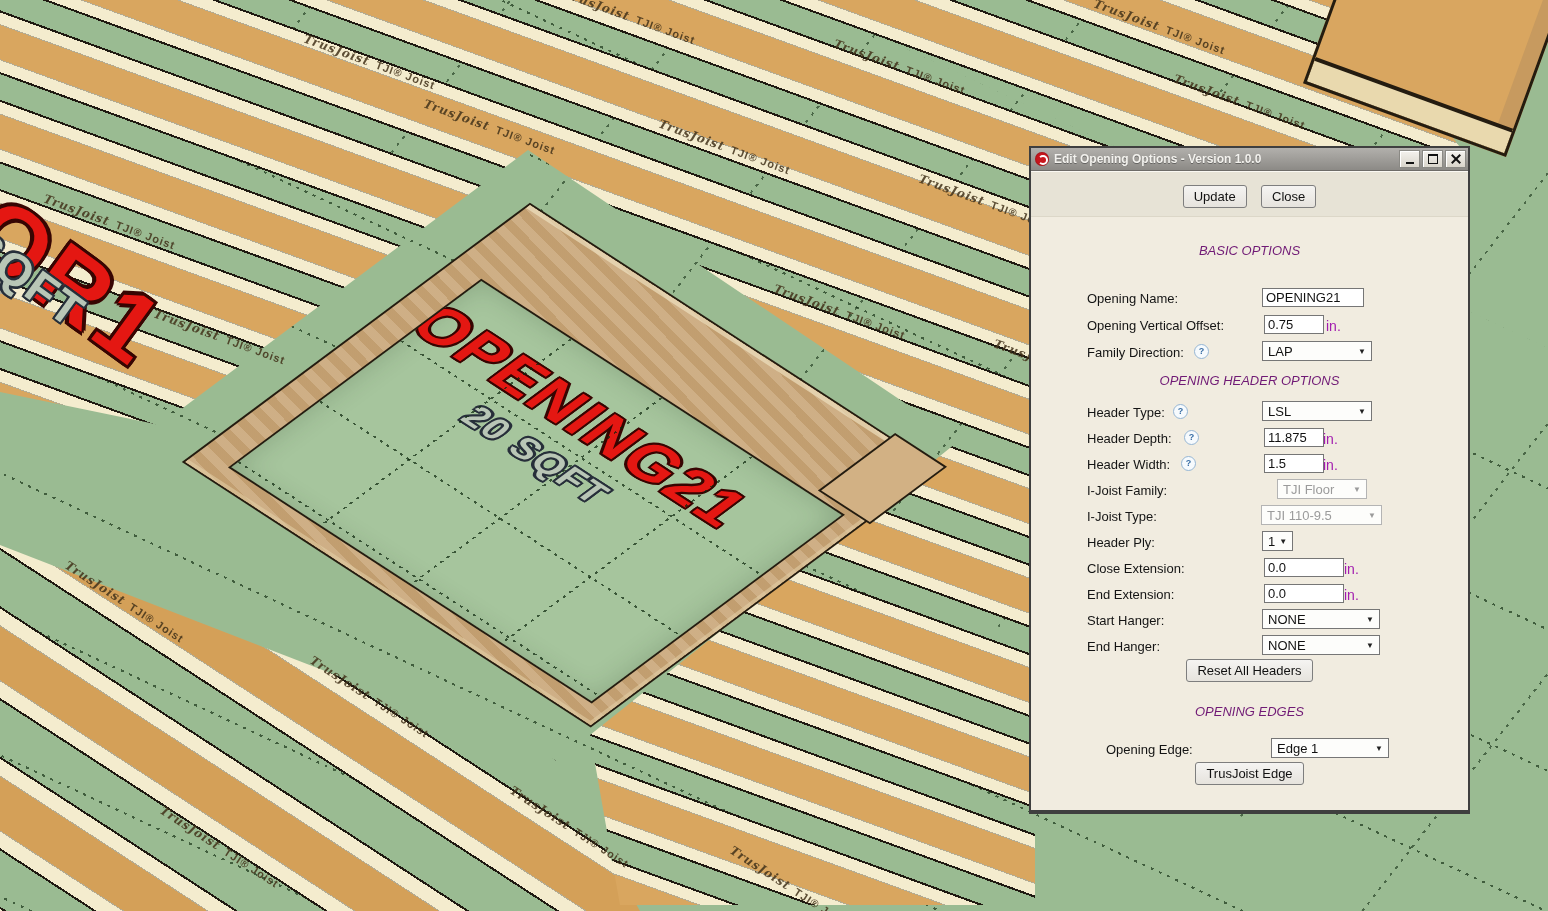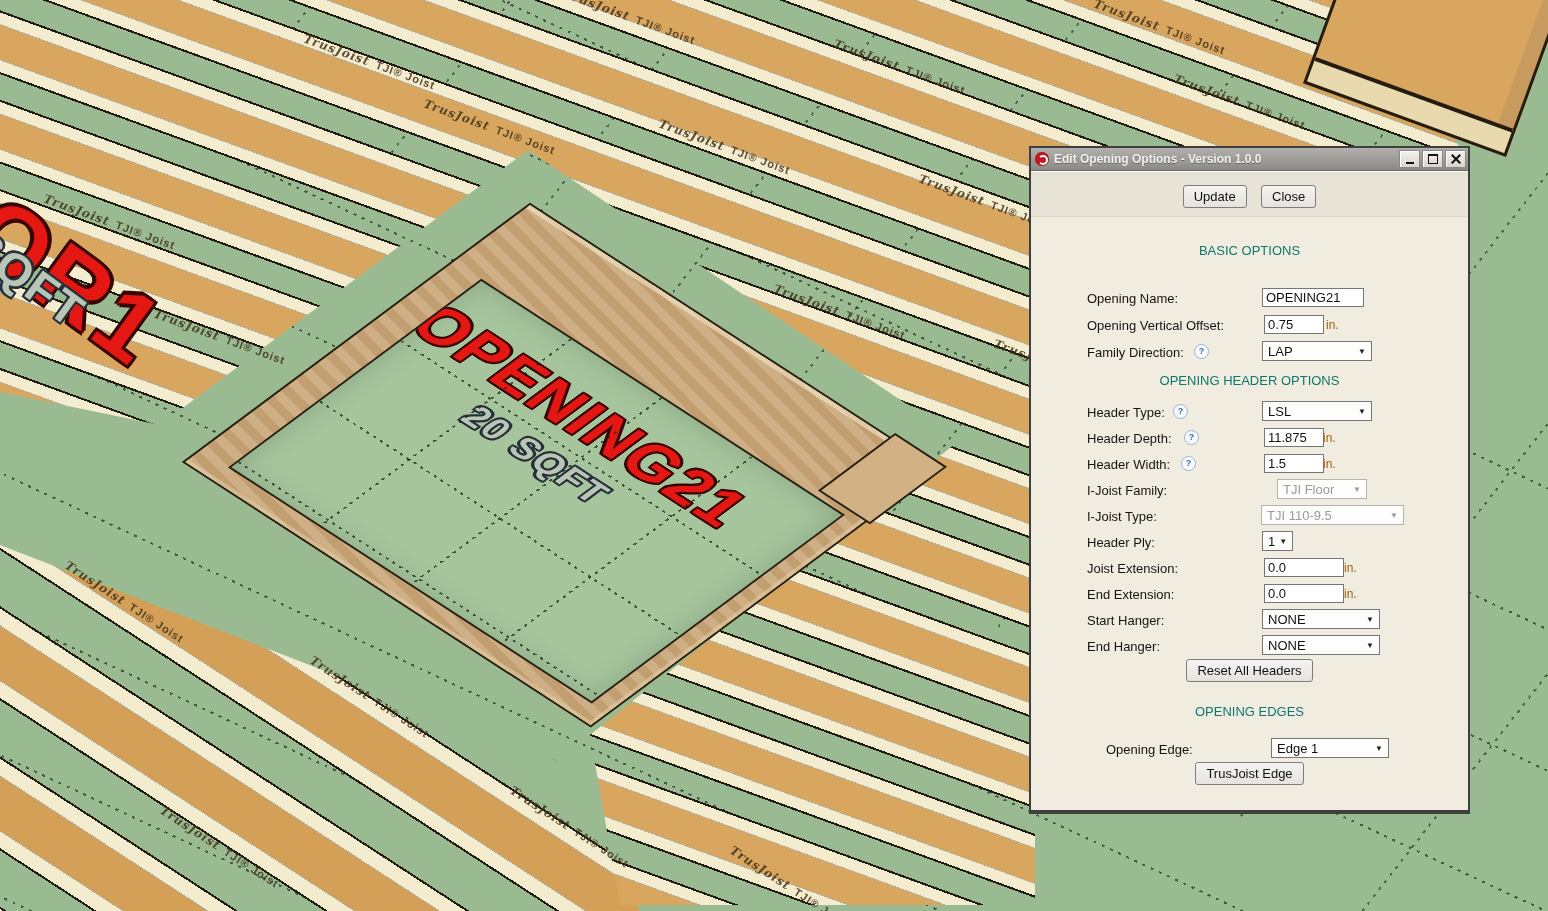--- a/index.html
+++ b/index.html
@@ -102,40 +102,40 @@
   .g-close{width:10px;height:10px;position:relative;}
   .g-close:before,.g-close:after{content:"";position:absolute;left:-1px;top:4px;width:12px;height:2px;background:#111;}
   .g-close:before{transform:rotate(45deg);} .g-close:after{transform:rotate(-45deg);}
 
   #toolbar{height:46px;background:#e7e3d6;border-top:1px solid #fbf9f3;
     border-bottom:1px solid #dcd7c8;text-align:center;padding-top:13px;box-sizing:border-box;}
   .btn{display:inline-block;background:linear-gradient(180deg,#f5f4f2,#e6e3dd);
     border:1px solid #7e7e7e;border-radius:3px;font:13px "Liberation Sans",sans-serif;
     color:#111;padding:3px 10px;margin:0 5px;line-height:15px;}
   #content{position:relative;}
-  .dhead{height:15px;text-align:center;font-size:13px;color:#0f766e;}
+  .dhead{height:15px;text-align:center;font-size:13px;color:#701a75;font-style:italic;}
   #h-basic{margin-top:26px;} #h-header{margin-top:8px;margin-bottom:11px;}
   #h-edges{margin-top:19px;margin-bottom:17px;}
   #rows-basic{margin-top:27px;}
   .drow{position:relative;height:26px;}
   .drow.tall{height:27px;}
   .lbl{position:absolute;left:56px;top:6px;font-size:13px;color:#141414;}
   .lbl2{left:75px;}
   .help{position:absolute;top:5px;width:13px;height:13px;border-radius:50%;
     border:1px solid #96b6d4;background:#f6fafd;color:#3a6ea5;font:bold 9px "Liberation Sans",sans-serif;
     text-align:center;line-height:13px;}
   .txt{position:absolute;top:3px;height:17px;border:1px solid #767676;background:#fff;
     font:13px "Liberation Sans",sans-serif;color:#111;padding:0 3px;box-sizing:content-box;}
   .sel{position:absolute;top:2px;height:20px;border:1px solid #767676;background:#fdfdfb;
     display:inline-flex;align-items:center;justify-content:space-between;
     font:13px "Liberation Sans",sans-serif;color:#111;padding:0 5px;box-sizing:border-box;}
   .sel .arr{font-size:8px;color:#222;margin-left:4px;}
   .sel.dis{color:#9b9b9b;border-color:#b4b4b4;}
   .sel.dis .arr{color:#9b9b9b;}
-  .unit{position:absolute;top:6px;font-size:12px;color:#a16207;}
+  .unit{position:absolute;top:6px;font-size:14px;color:#a21caf;}
   .btnrow{text-align:center;}
 </style>
 </head>
 <body>
 
 <div id="scene">
   <div class="gridlayer grid-a"></div>
   <div class="gridlayer grid-b"></div>
 
   <div class="field" id="field-bottom">
@@ -250,34 +250,34 @@
     </div>
     <div class="drow">
       <span class="lbl">I-Joist Family:</span>
       <span class="sel dis" style="left:246px;width:90px">
         <span>TJI Floor</span>
         <span class="arr">▼</span>
       </span>
     </div>
     <div class="drow">
       <span class="lbl">I-Joist Type:</span>
-      <span class="sel dis" style="left:230px;width:143px">
+      <span class="sel dis" style="left:230px;width:121px">
         <span>TJI 110-9.5</span>
         <span class="arr">▼</span>
       </span>
     </div>
     <div class="drow">
       <span class="lbl">Header Ply:</span>
       <span class="sel" style="left:231px;width:31px">
         <span>1</span>
         <span class="arr">▼</span>
       </span>
     </div>
     <div class="drow">
-      <span class="lbl">Joist Extension:</span>
+      <span class="lbl">Close Extension:</span>
       <input class="txt" style="left: 233px; width: 72px;" value="0.0">
       <span class="unit" style="left:313px">in.</span>
     </div>
     <div class="drow">
       <span class="lbl">End Extension:</span>
       <input class="txt" style="left: 233px; width: 72px;" value="0.0">
       <span class="unit" style="left:313px">in.</span>
     </div>
     <div class="drow">
       <span class="lbl">Start Hanger:</span>

